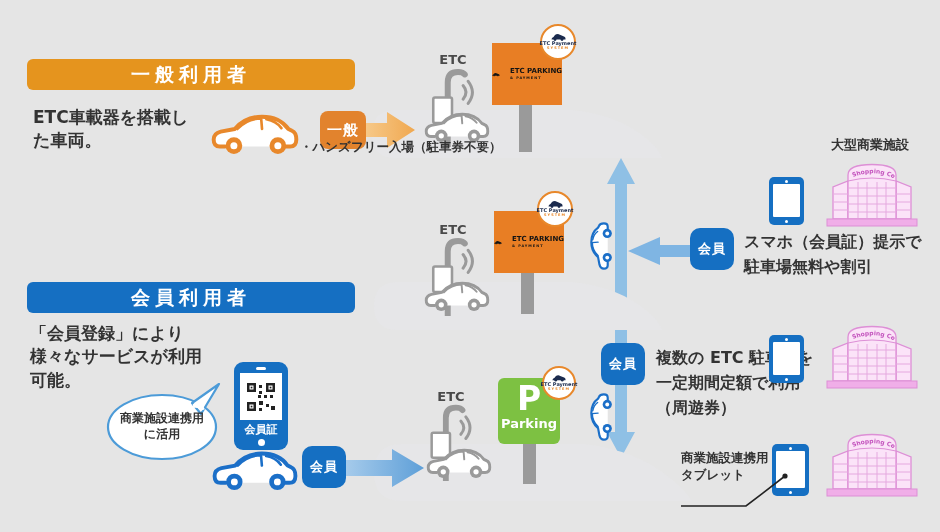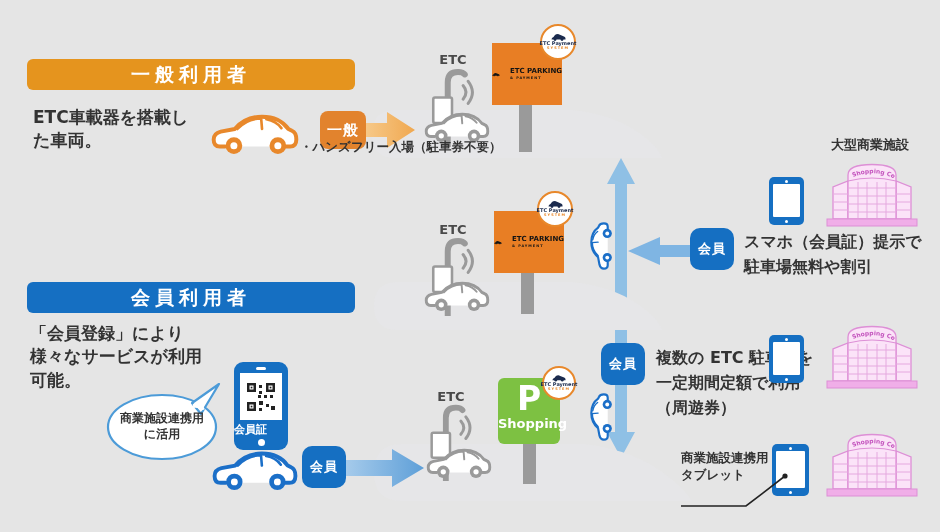--- a/index.html
+++ b/index.html
@@ -30,21 +30,21 @@
              align-items:center;justify-content:center;box-sizing:border-box;}
   .pb-t1{font-size:5px;font-weight:bold;color:#1B2B4E;line-height:1.15;white-space:nowrap;}
   .pb-t2{font-size:3.5px;font-weight:bold;color:#E8882B;letter-spacing:1px;line-height:1.1;white-space:nowrap;}
   .tablet{background:#156FC2;border-radius:5px;position:absolute;}
   .tablet .scr{position:absolute;left:4px;right:4px;top:7px;bottom:8px;background:#fff;border-radius:1px;}
   .tablet .dot-t{position:absolute;top:2.5px;left:50%;margin-left:-1.5px;width:3px;height:3px;border-radius:50%;background:#fff;}
   .tablet .dot-b{position:absolute;bottom:2px;left:50%;margin-left:-1.5px;width:3px;height:3px;border-radius:50%;background:#fff;}
   .phone{background:#156FC2;border-radius:9px;position:absolute;width:54px;height:88px;}
   .phone .spk{position:absolute;top:5px;left:50%;margin-left:-5px;width:10px;height:2.5px;border-radius:2px;background:#fff;}
   .phone .scr{position:absolute;left:6px;top:11px;width:42px;height:47px;background:#fff;display:flex;align-items:center;justify-content:center;}
-  .phone .plabel{position:absolute;top:60px;left:0;width:100%;color:#fff;font-weight:bold;font-size:11px;}
+  .phone .plabel{position:absolute;top:60px;left:0;width:100%;text-align:center;color:#fff;font-weight:bold;font-size:11px;}
   .phone .home{position:absolute;bottom:4px;left:50%;margin-left:-3.5px;width:7px;height:7px;border-radius:50%;background:#fff;}
   .bubble-text{font-weight:bold;color:#333;font-size:12px;text-align:center;line-height:1.35;}
   .facility{font-weight:bold;color:#333;font-size:13px;text-align:center;width:100px;}
 </style>
 </head>
 <body>
 
 <div id="stage">
 
   <svg width="0" height="0" style="position:absolute" aria-hidden="true">
@@ -194,21 +194,21 @@
     <svg width="15" height="8" viewBox="0 0 30 16" fill="#1B2B4E">
         <use href="#logo-car"></use>
       </svg>
     <div class="pb-t1">ETC Payment</div>
     <div class="pb-t2">SYSTEM</div>
   </div>
 
   <div class="pole" style="left:523px;top:444px;height:40px"></div>
   <div class="abs p-sign" style="left:498px;top:378px">
     <div class="p-big">P</div>
-    <div class="p-label">Shopping</div>
+    <div class="p-label">Parking</div>
   </div>
   <div class="abs pay-badge" style="left:542px;top:366px;width:34px;height:34px">
     <svg width="14" height="8" viewBox="0 0 30 16" fill="#1B2B4E">
         <use href="#logo-car"></use>
       </svg>
     <div class="pb-t1">ETC Payment</div>
     <div class="pb-t2">SYSTEM</div>
   </div>
 
   <div class="abs" style="left:573px;top:232px;width:54px;height:28px;transform:rotate(-90deg)">

